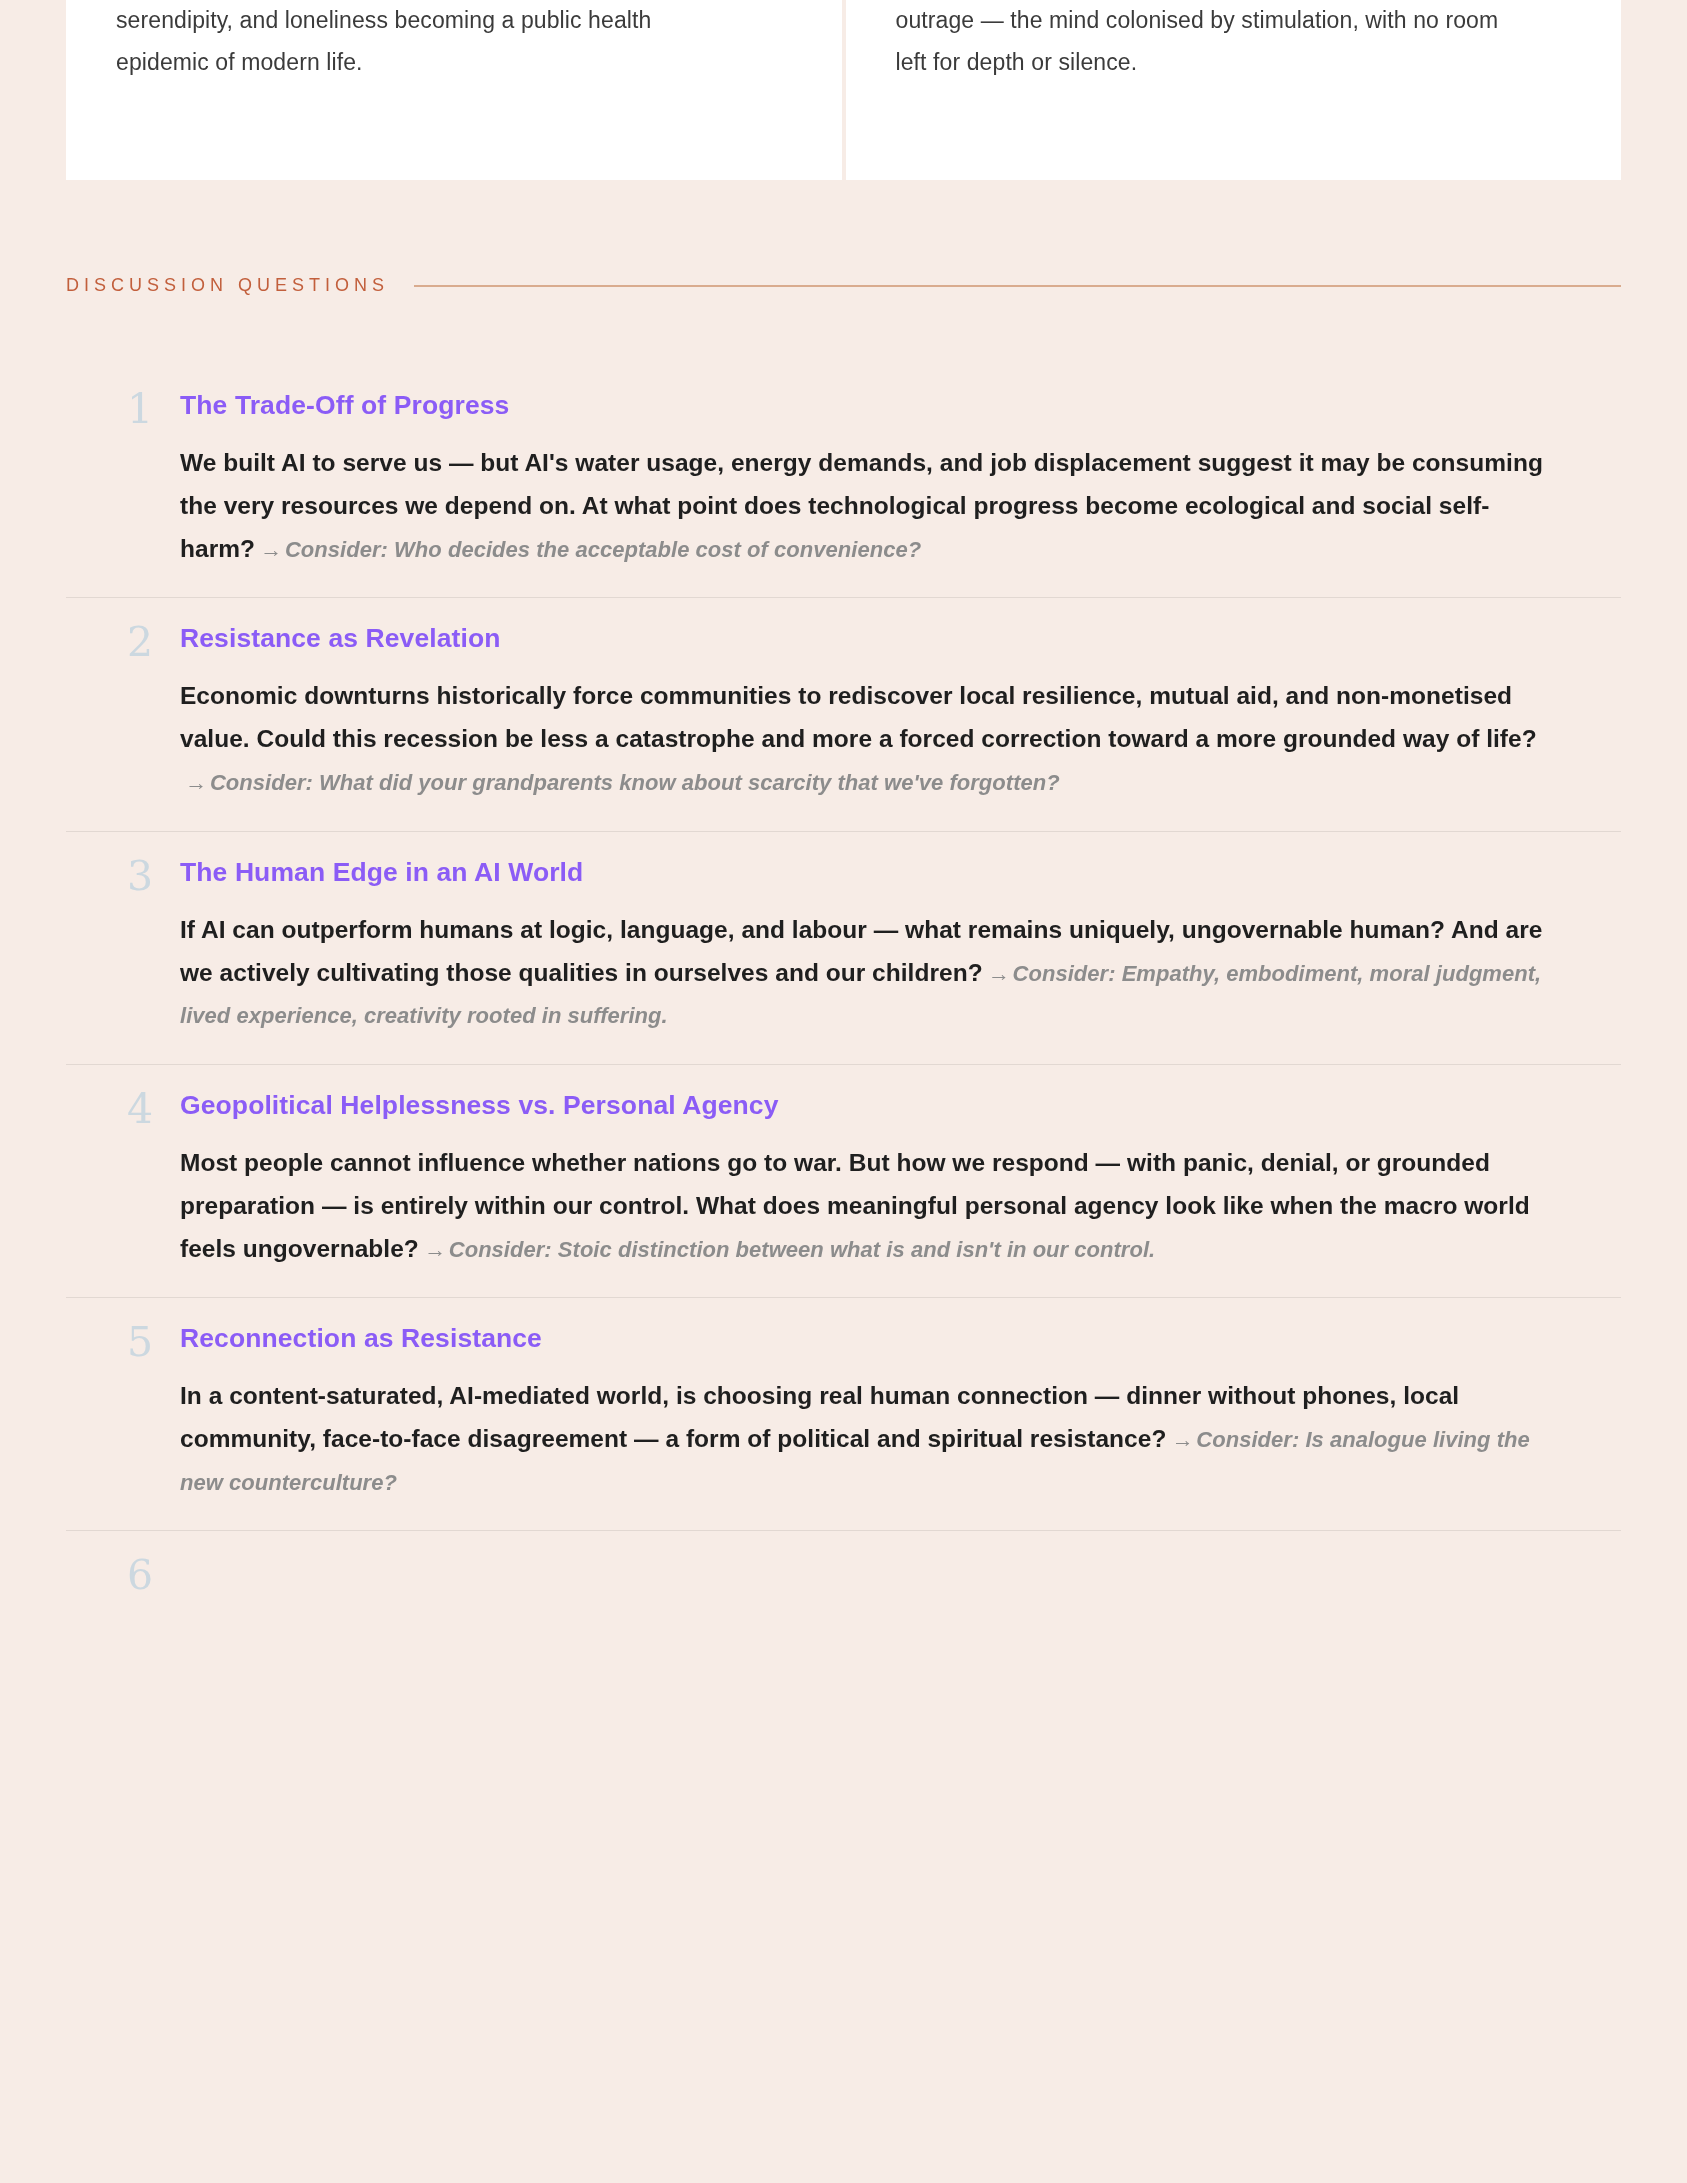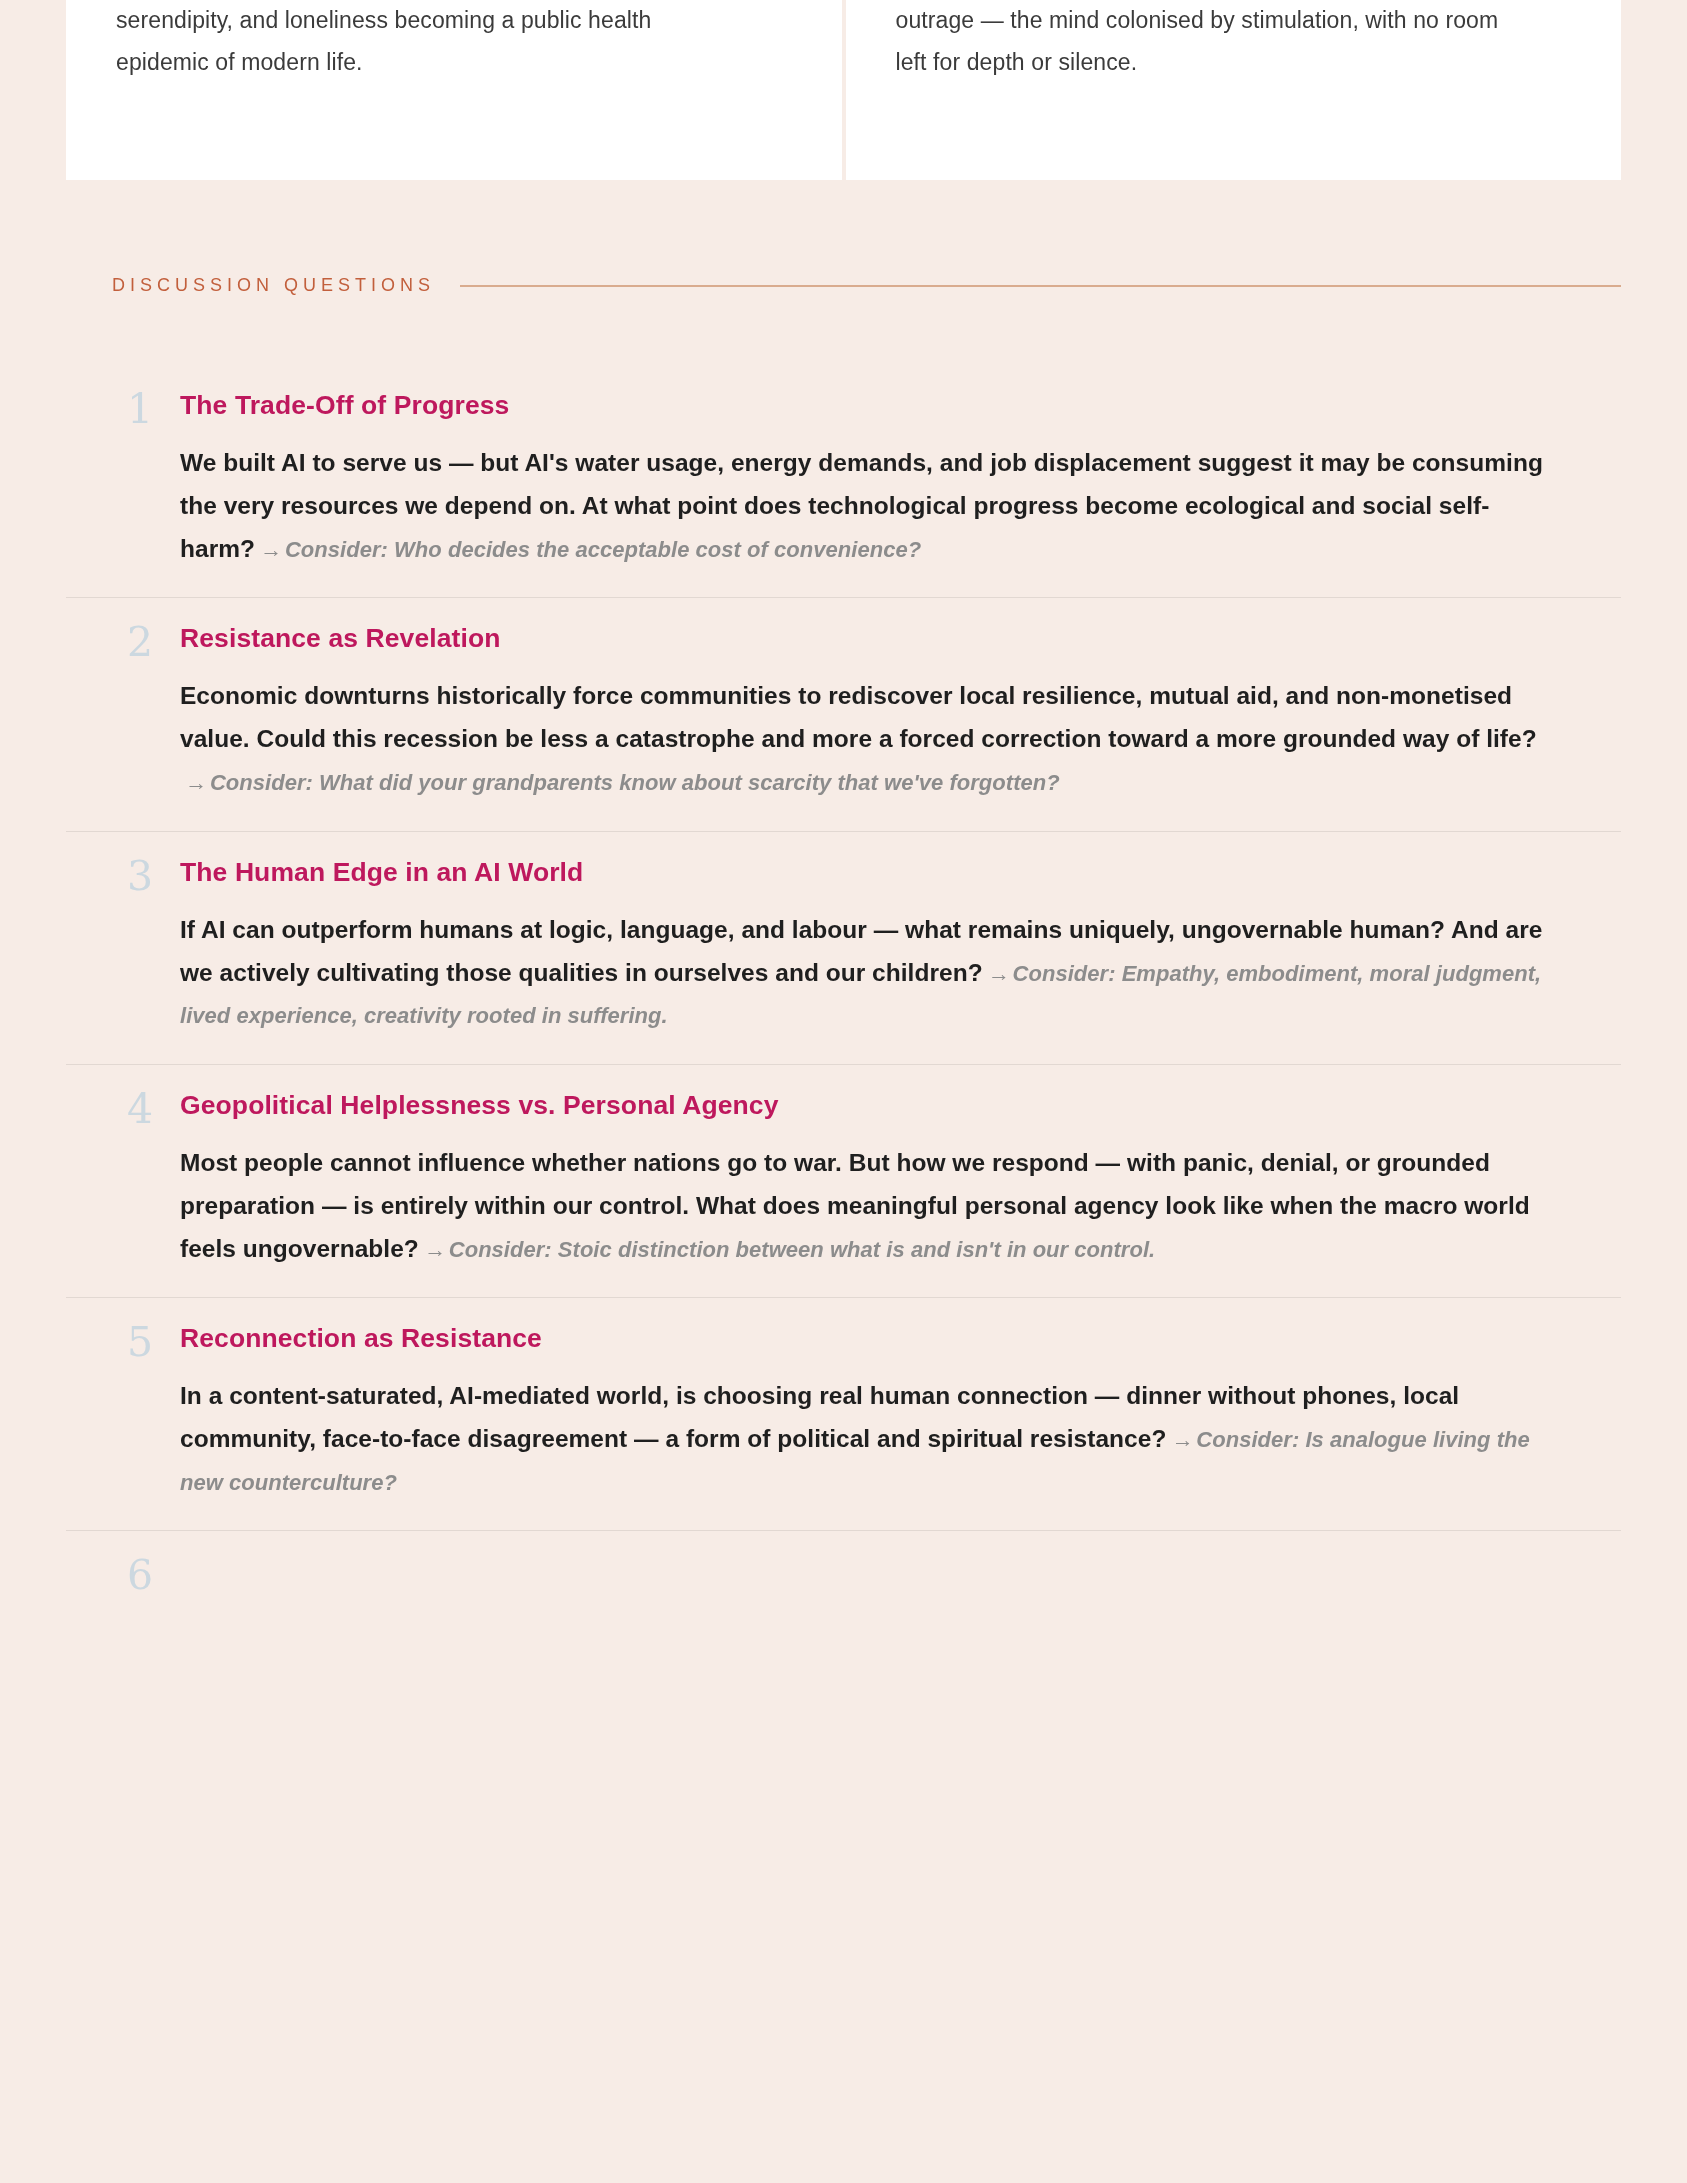--- a/index.html
+++ b/index.html
@@ -56,21 +56,20 @@
     display: flex;
     align-items: center;
     gap: 25px;
   }
   .section-label {
     font-size: 18px;
     letter-spacing: 5px;
     font-weight: 400;
     color: #c25f3c;
     white-space: nowrap;
-    margin-left: 46px;
   }
   .section-rule {
     flex: 1 1 auto;
     height: 2px;
     background: #d9ab8e;
   }
 
   
   .qlist {
     position: absolute;
@@ -99,21 +98,21 @@
     text-align: left;
     user-select: none;
   }
   .qbody {
     padding-right: 66px;
   }
   .qtitle {
     font-size: 26.5px;
     font-weight: 700;
     line-height: 1.25;
-    color: #be185d;
+    color: #8b5cf6;
     margin: 0;
     letter-spacing: 0.1px;
   }
   .qtext {
     font-size: 24.5px;
     line-height: 1.75;
     color: #1f1f1f;
     margin: 0;
     letter-spacing: 0.03px;
     font-weight: bold;

